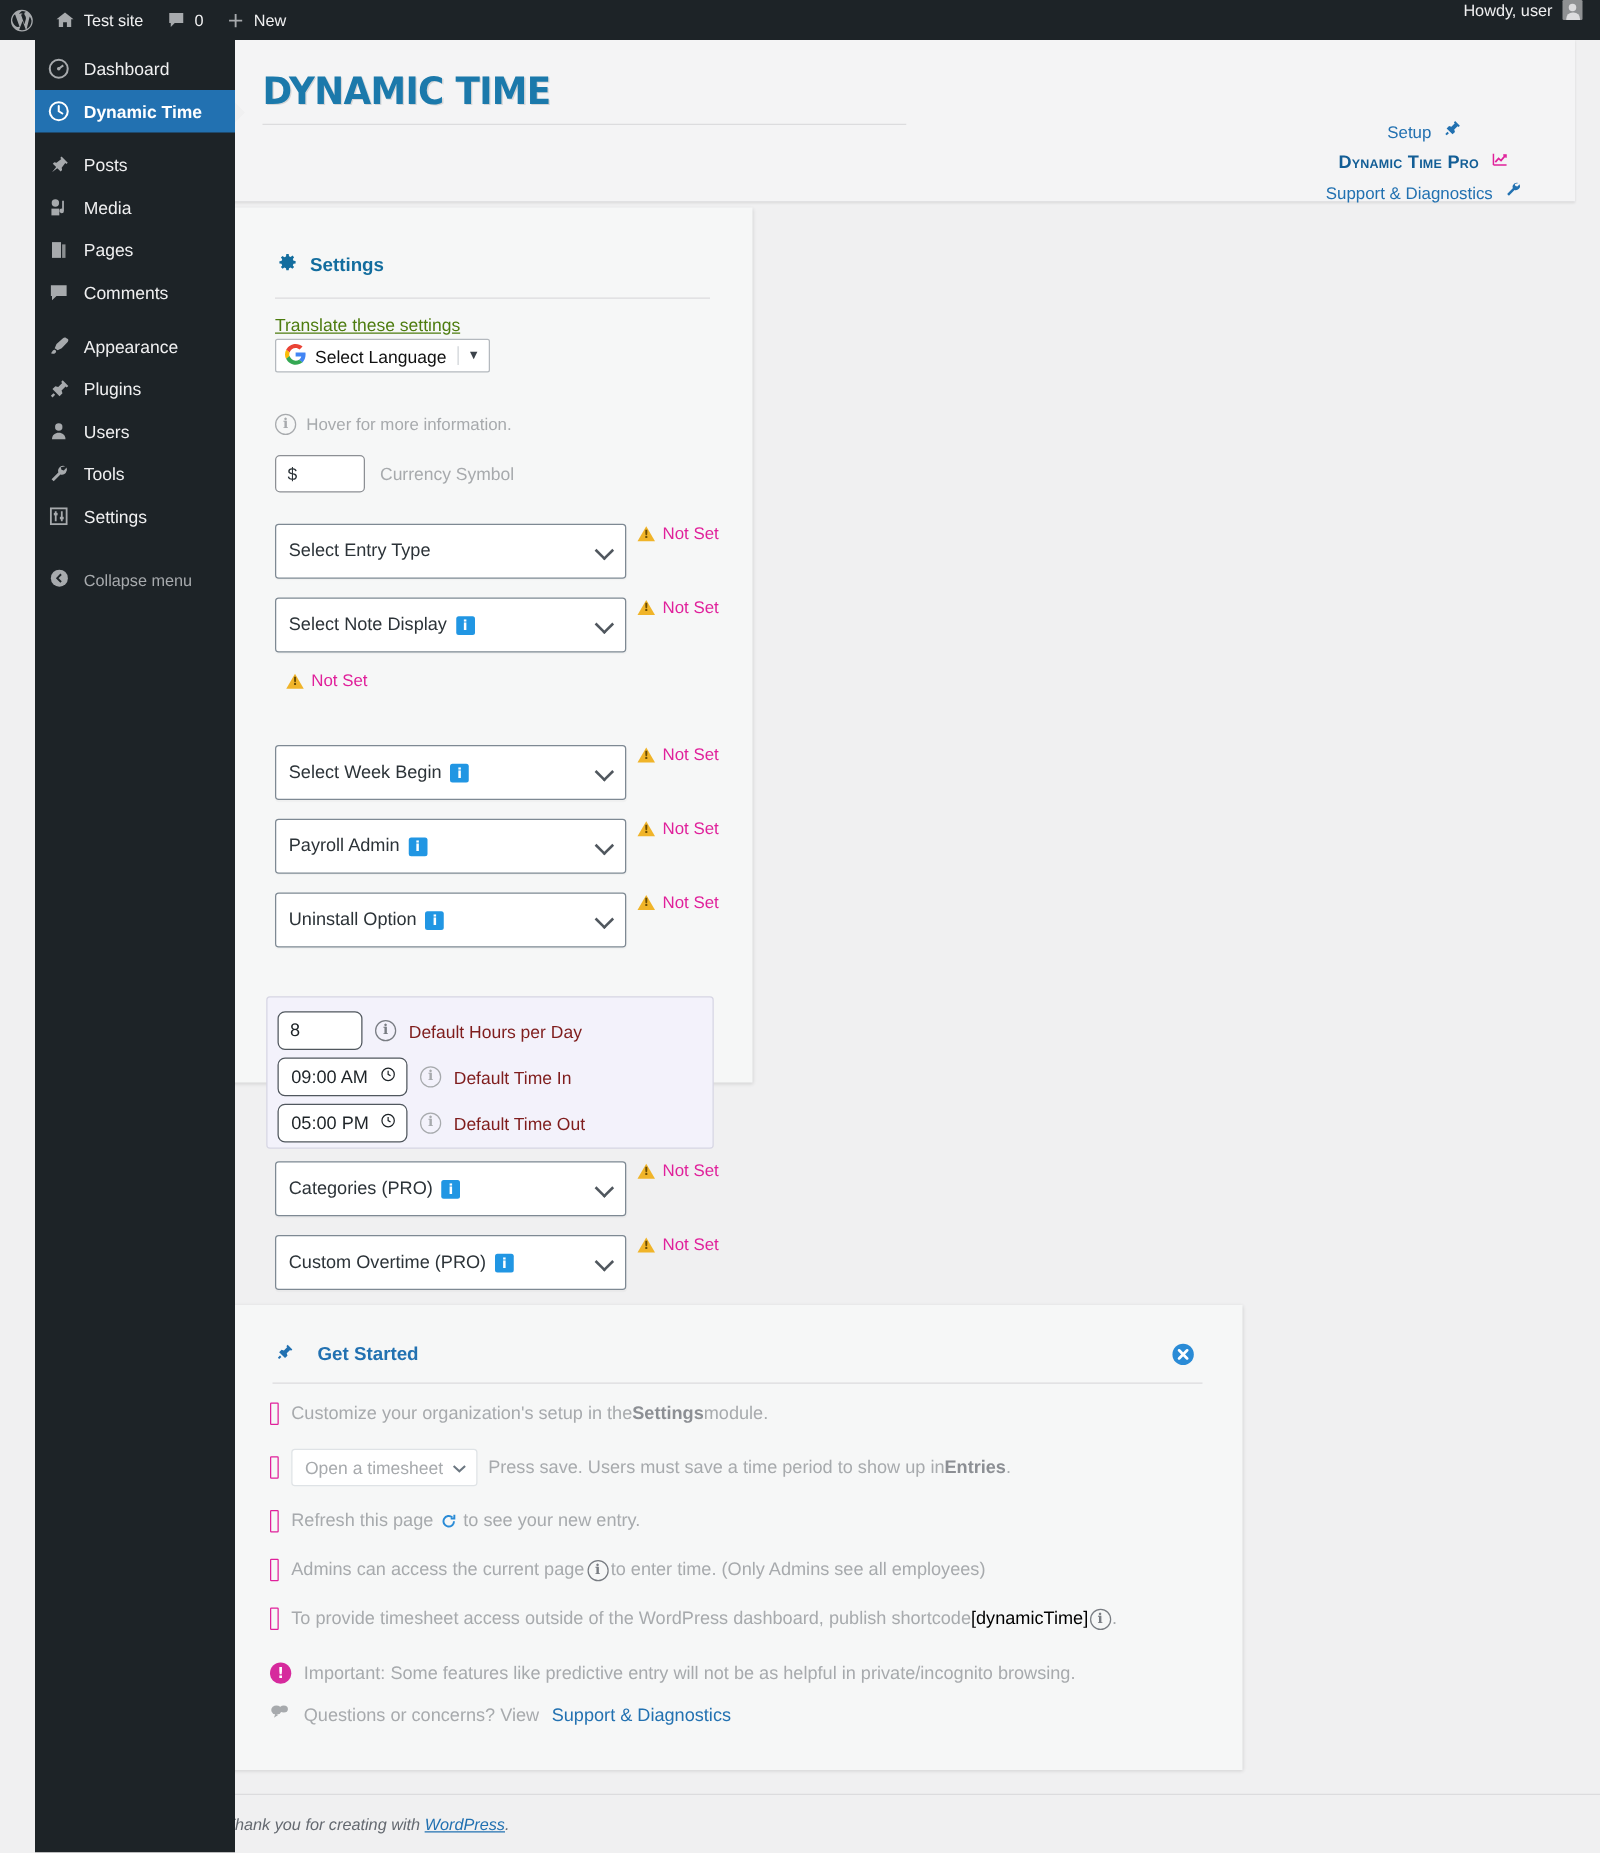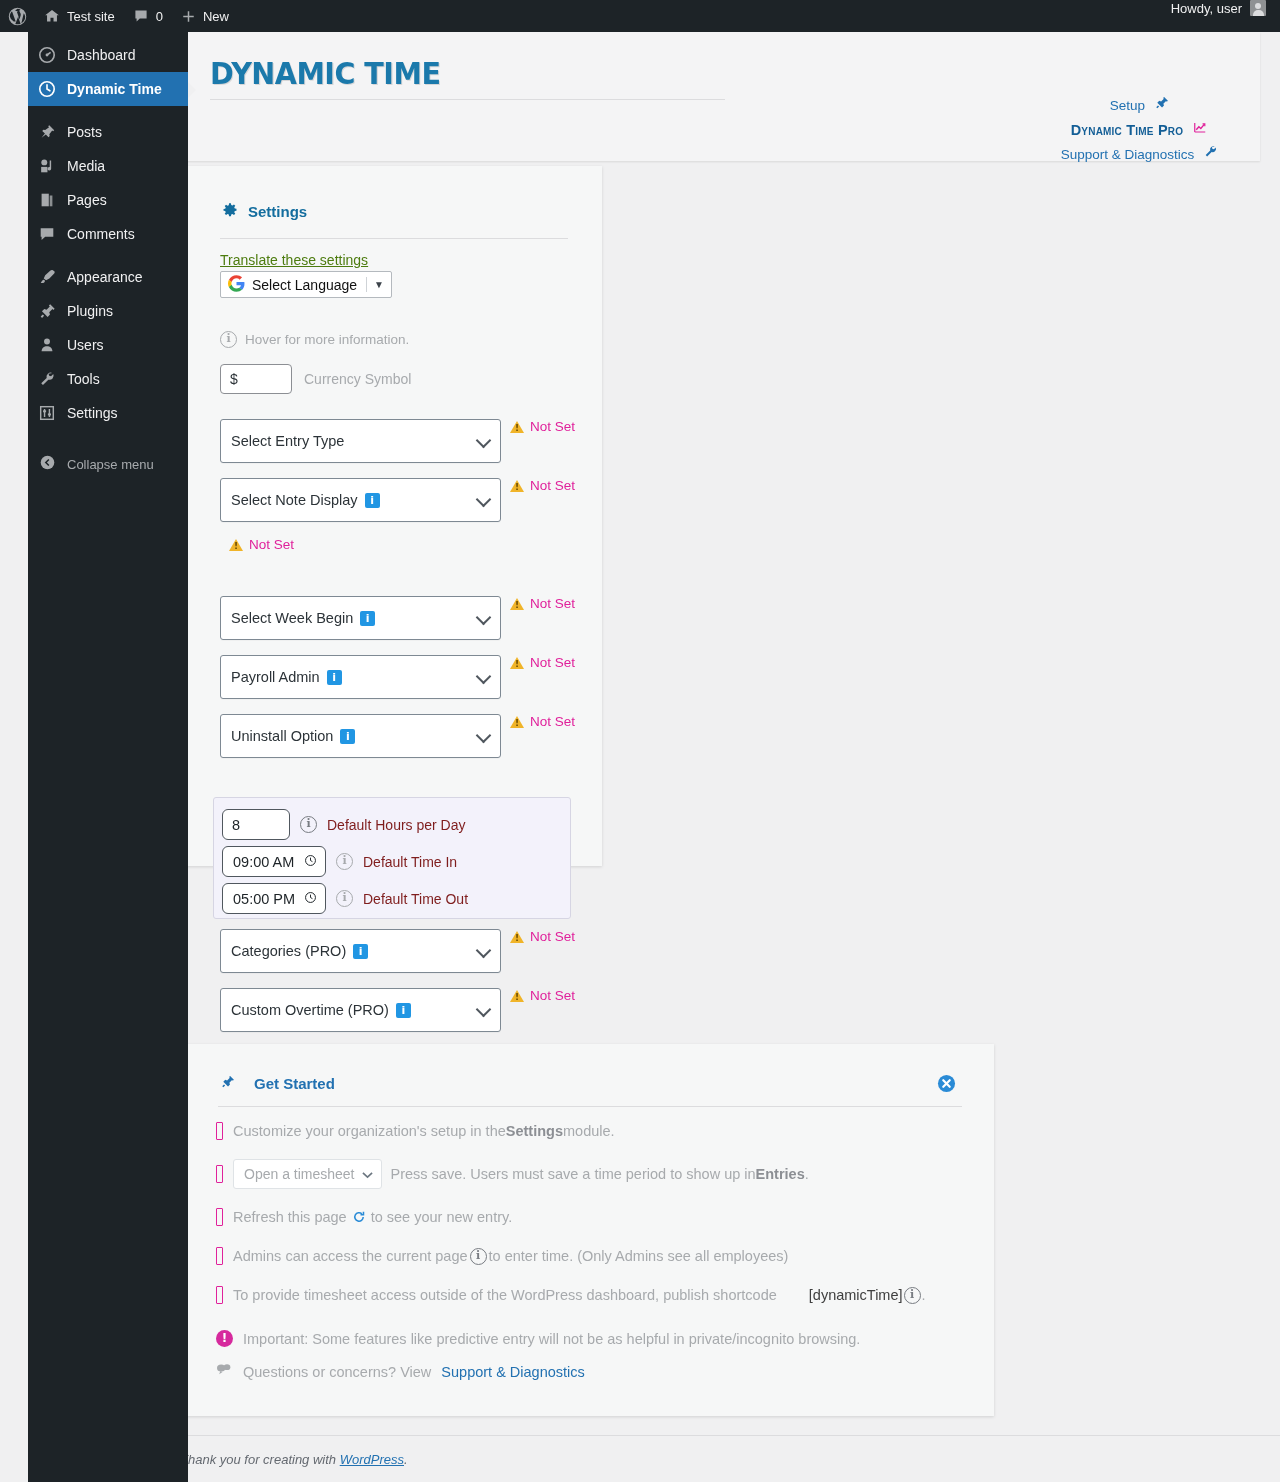--- a/index.html
+++ b/index.html
@@ -286,21 +286,21 @@
     margin-right: 10px;
   }
   .gs-item b { color: #8c8f94; }
   .mini-select {
     display: inline-flex; align-items: center; gap: 7px;
     height: 30px; padding: 0 8px 0 10px; margin-right: 9px;
     background: #fff; border: 1px solid #dfe3e6; border-radius: 3px;
     color: #a7aaad; font-size: 14px; cursor: pointer;
   }
   .refresh-ic { margin: 0 5px; display: inline-flex; vertical-align: middle; }
-  .shortcode { color: #404040; margin-left: 32px; }
+  .shortcode { color: #000000; }
   .gs-note {
     display: flex; align-items: center; gap: 10px;
     color: #a7aaad; font-size: 14.5px; margin-top: 24px;
   }
   .excl-dot {
     width: 17px; height: 17px; border-radius: 50%;
     background: #d62a9d; color: #fff; flex: none;
     font-size: 12px; font-weight: bold; text-align: center; line-height: 17px;
     font-family: "DejaVu Sans", sans-serif;
   }

